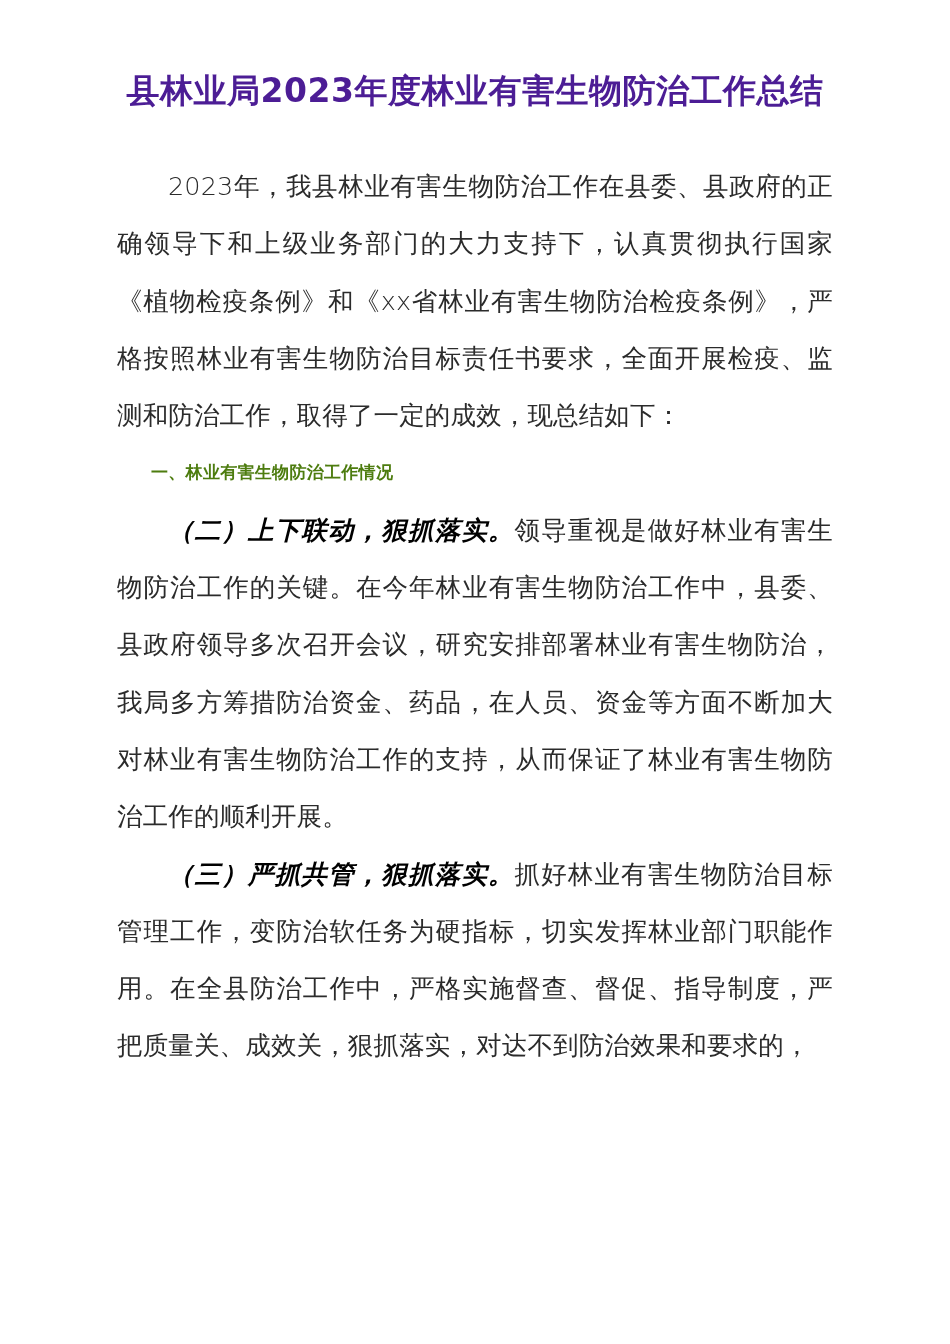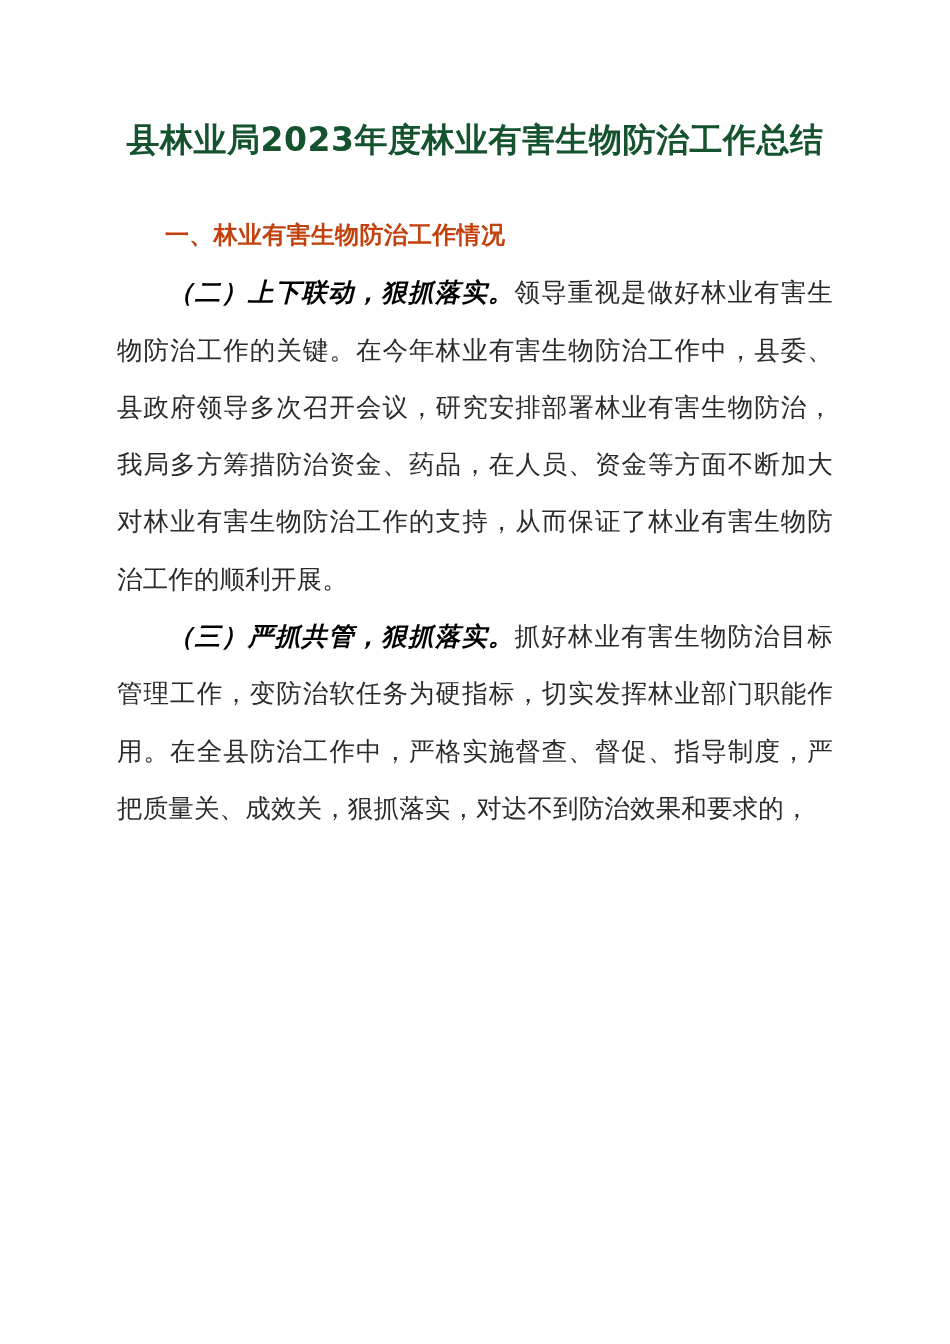--- a/index.html
+++ b/index.html
@@ -29,28 +29,28 @@
   .content {
     position: absolute;
     left: 117px;
     top: 0;
     width: 716px;
   }
 
   
   .doc-title {
     margin: 0;
-    padding-top: 113px;
+    padding-top: 64px;
     font-family: "DejaVu Sans", "Liberation Sans", sans-serif;
     font-weight: 700;
     font-size: 33px;
     line-height: 53px;
     text-align: center;
     letter-spacing: 0.5px;
-    color: #14532d;
+    color: #4c1d95;
     -webkit-font-smoothing: antialiased;
   }
 
   
   .body-block {
     padding-top: 41px;
   }
 
   p.para {
     margin: 0;
@@ -63,25 +63,25 @@
     color: #2b2b2b;
     letter-spacing: 0.15px;
     font-weight: 300;
   }
 
   
   h2.section-heading {
     margin: 0;
     font-family: "DejaVu Sans", "Liberation Sans", sans-serif;
     font-weight: 700;
-    font-size: 24px;
+    font-size: 17px;
     line-height: 57.3px;
     text-indent: 2em;
     text-align: left;
-    color: #c2410c;
+    color: #4d7c0f;
     letter-spacing: 0.3px;
   }
 
   
   .subhead {
     font-family: "DejaVu Serif", "Liberation Serif", serif;
     font-weight: 700;
     font-style: italic;
     color: #000000;
     letter-spacing: 0.2px;
@@ -90,20 +90,21 @@
 </head>
 <body>
 
 <div class="page">
   <div class="content">
 
     <h1 class="doc-title">县林业局2023年度林业有害生物防治工作总结</h1>
 
     <div class="body-block">
 
+      <p class="para">2023年，我县林业有害生物防治工作在县委、县政府的正确领导下和上级业务部门的大力支持下，认真贯彻执行国家《植物检疫条例》和《xx省林业有害生物防治检疫条例》，严格按照林业有害生物防治目标责任书要求，全面开展检疫、监测和防治工作，取得了一定的成效，现总结如下：</p>
 
       <h2 class="section-heading">一、林业有害生物防治工作情况</h2>
 
 
       <p class="para"><span class="subhead">（二）上下联动，狠抓落实。</span><span>领导重视是做好林业有害生物防治工作的关键。在今年林业有害生物防治工作中，县委、县政府领导多次召开会议，研究安排部署林业有害生物防治，我局多方筹措防治资金、药品，在人员、资金等方面不断加大对林业有害生物防治工作的支持，从而保证了林业有害生物防治工作的顺利开展。</span></p>
 
       <p class="para"><span class="subhead">（三）严抓共管，狠抓落实。</span><span>抓好林业有害生物防治目标管理工作，变防治软任务为硬指标，切实发挥林业部门职能作用。在全县防治工作中，严格实施督查、督促、指导制度，严把质量关、成效关，狠抓落实，对达不到防治效果和要求的，</span></p>
 
     </div>
   </div>

